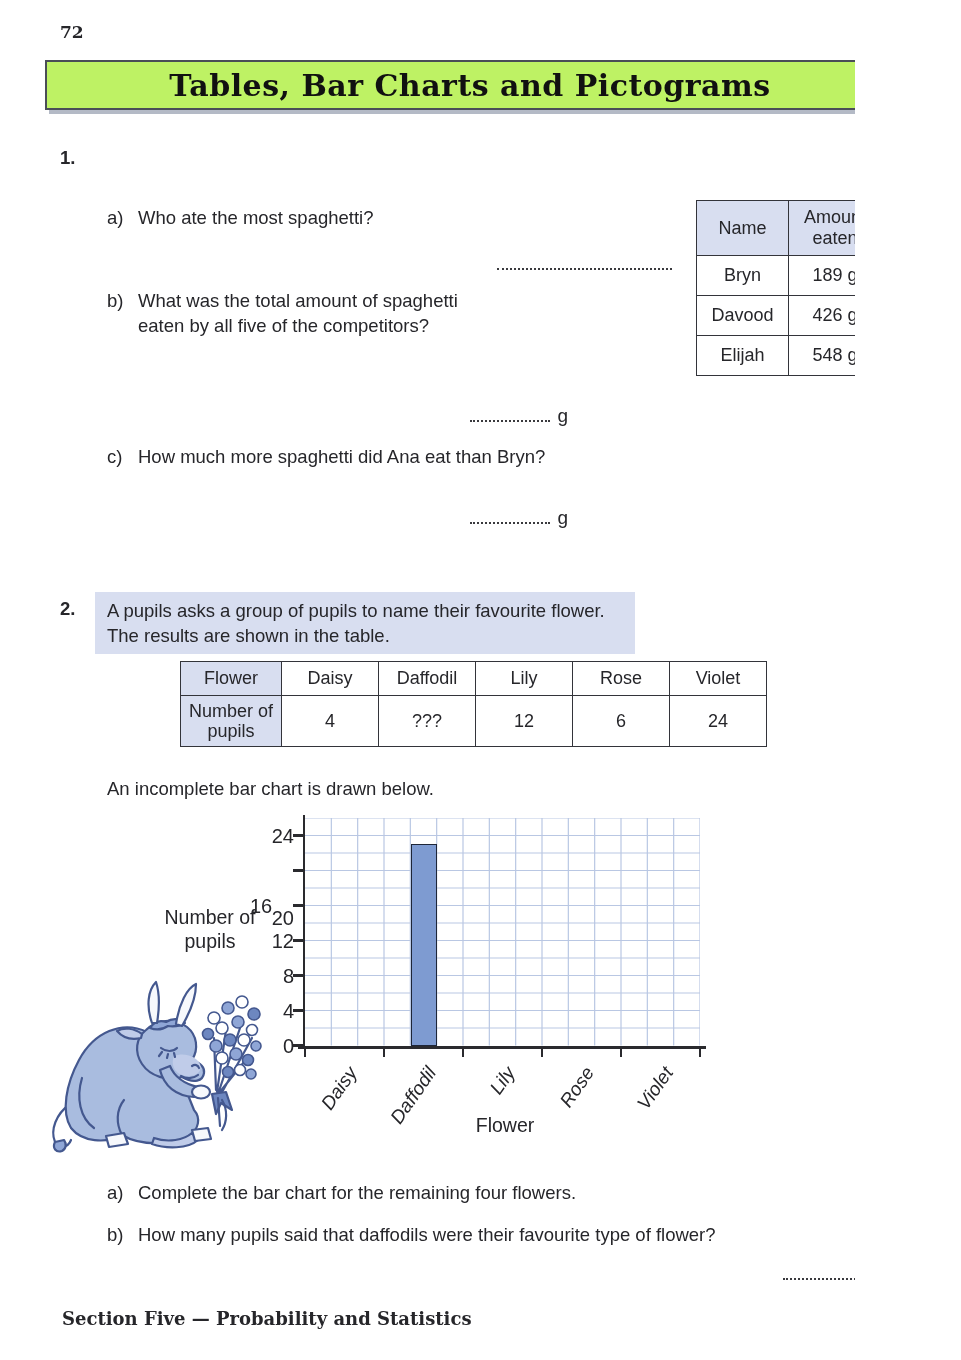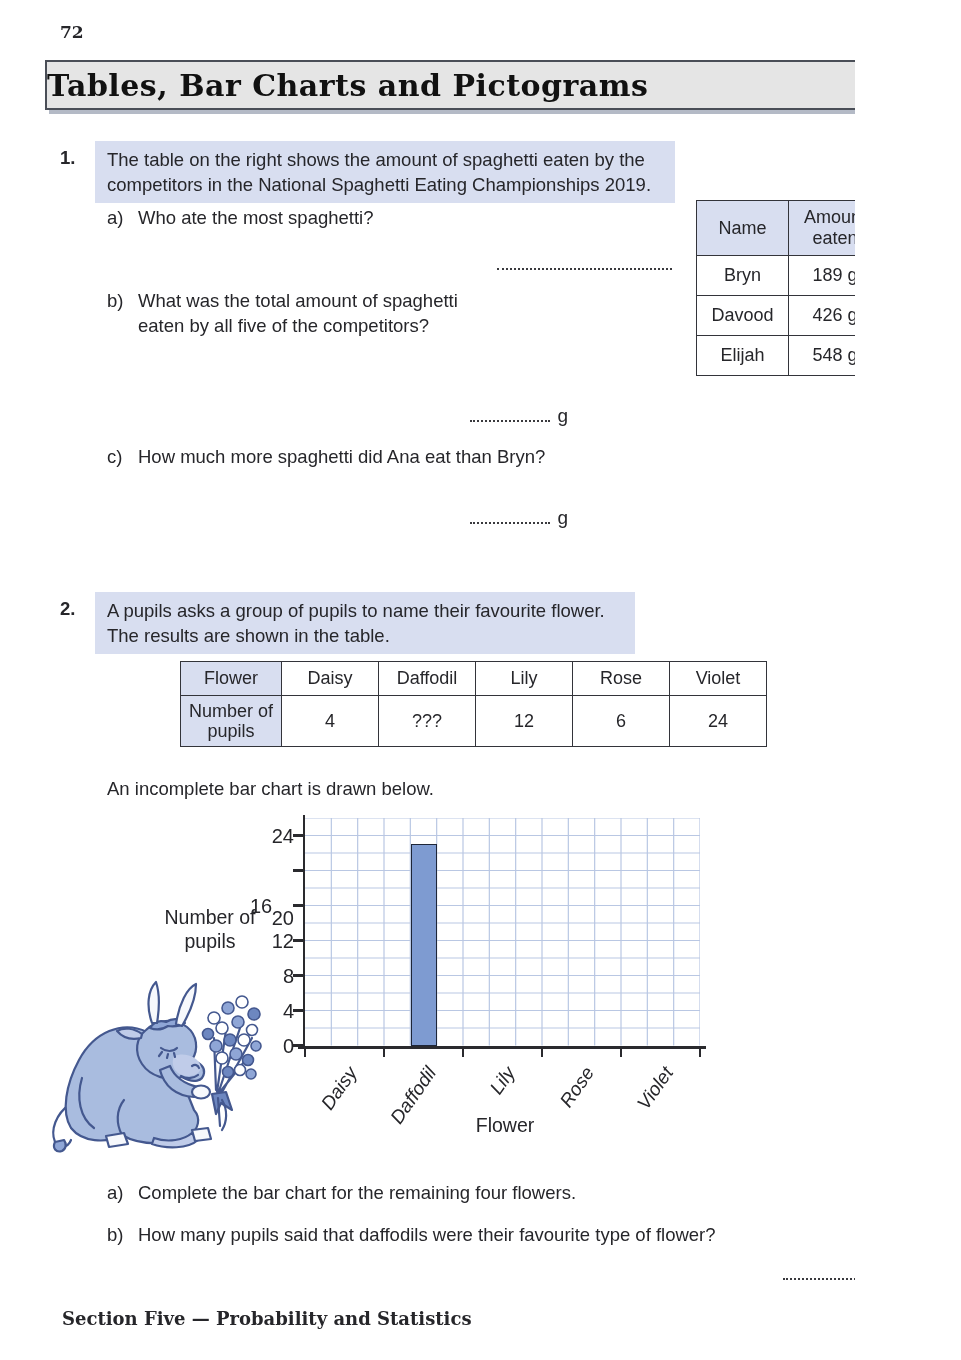--- a/index.html
+++ b/index.html
@@ -4,22 +4,22 @@
 <style>
   html,body{margin:0;padding:0;background:#ffffff;}
   body{font-family:"Liberation Sans",sans-serif;color:#26262a;}
   #page{position:relative;width:855px;height:1360px;background:#ffffff;overflow:hidden;}
 
   .abs{position:absolute;}
   .serifbold{font-family:"DejaVu Serif",serif;font-weight:bold;}
 
   
   .page-num{left:60px;top:22px;font-size:17px;}
-  .banner{left:45px;top:60px;width:846px;height:46px;background:#e5e5e5;border:2px solid #4a4e57;
-          box-shadow:4px 4px 0 #b4bac6;display:flex;align-items:center;}
+  .banner{left:45px;top:60px;width:846px;height:46px;background:#bef264;border:2px solid #4a4e57;
+          box-shadow:4px 4px 0 #b4bac6;display:flex;align-items:center;justify-content:center;}
   .banner-title{font-size:30px;letter-spacing:.5px;color:#111;}
 
   
   .qnum{font-weight:bold;font-size:18.5px;}
   .hl{background:#d8def0;padding:6px 12px;font-size:18.5px;line-height:25px;}
   .ptxt{font-size:18.5px;line-height:25px;}
   .plabel{display:inline-block;width:31px;font-size:18.5px;}
 
   .dots{display:inline-block;border-bottom:2.6px dotted #3a3a3e;height:16px;}
   .ans-right{text-align:right;font-size:19px;}
@@ -57,24 +57,20 @@
 
 <div id="page">
 
   <div class="abs page-num serifbold">72</div>
 
   <div class="abs banner">
     <div class="banner-title serifbold">Tables, Bar Charts and Pictograms</div>
   </div>
 
   <div class="abs qnum" style="left:60px;top:147px;">1.</div>
-  <div class="abs hl" style="left:95px;top:141px;width:556px;">
-    <div>The table on the right shows the amount of spaghetti eaten by the</div>
-    <div>competitors in the National Spaghetti Eating Championships 2019.</div>
-  </div>
 
   <div class="abs ptxt" style="left:107px;top:205px;">
     <span class="plabel">a)</span><span>Who ate the most spaghetti?</span>
   </div>
   <div class="abs" style="left:497px;top:252px;">
     <span class="dots" style="width:175px;"></span>
   </div>
 
   <div class="abs ptxt" style="left:107px;top:288px;">
     <span class="plabel" style="float:left;">b)</span>

